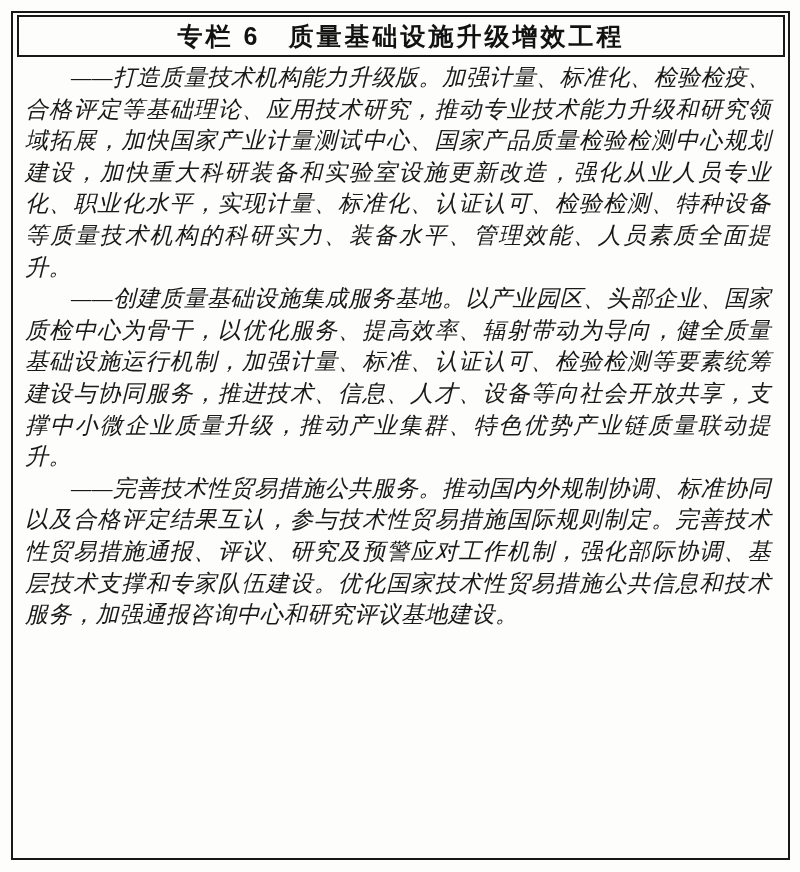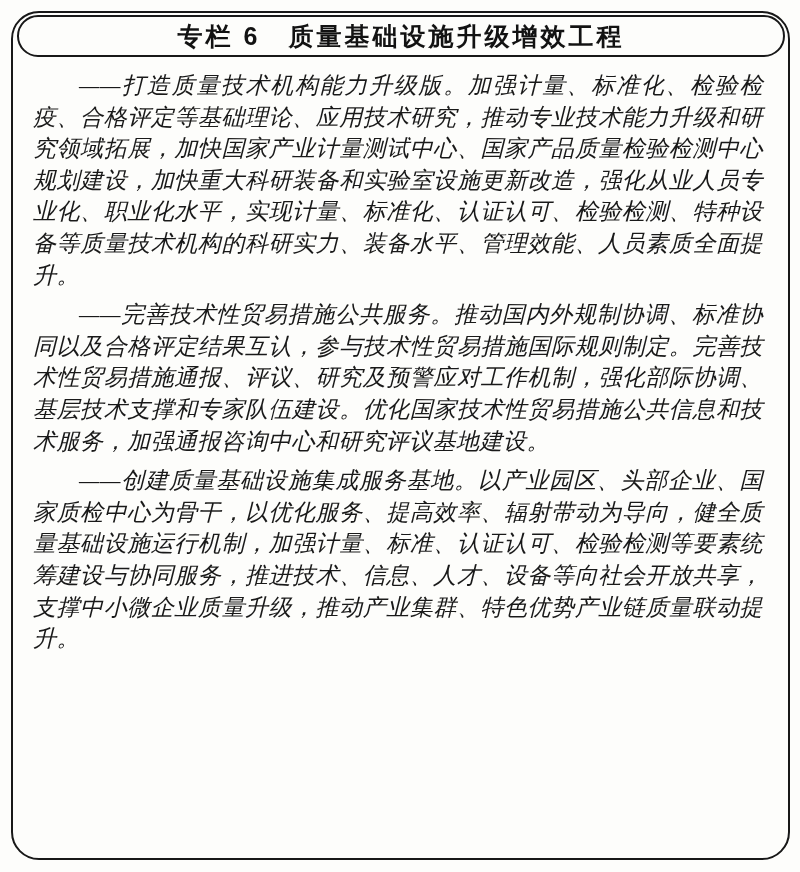--- a/index.html
+++ b/index.html
@@ -1,15 +1,15 @@
 <!DOCTYPE html>
 <html><head>
 <meta charset="utf-8">
 <style>
-  * { box-sizing: border-box; border-radius: 28px; }
+  * { box-sizing: border-box; }
   html, body { margin: 0; padding: 0; }
   body {
     width: 800px;
     height: 872px;
     background: #fdfdfb;
     font-family: "Liberation Serif", "DejaVu Serif", serif;
     overflow: hidden;
   }
   .page {
     position: relative;
@@ -38,38 +38,38 @@
     font-weight: bold;
     font-size: 25px;
     color: #121212;
     letter-spacing: 3px;
     white-space: nowrap;
   }
   .panel-body {
     padding: 5px 17px 0 12px;
   }
   .panel-body p {
-    margin: 8px;
+    margin: 0;
     text-indent: 2em;
     font-size: 23px;
     line-height: 31.6px;
     color: #191919;
     text-align: justify;
     font-style: italic;
     letter-spacing: 0.5px;
     font-family: "Liberation Serif", "DejaVu Serif", serif;
   }
 </style>
 </head>
 <body>
 
 <div class="page">
   <div class="panel">
     <div class="panel-titlebar">
       <span class="panel-title">专栏 6　质量基础设施升级增效工程</span>
     </div>
     <div class="panel-body">
       <p>——打造质量技术机构能力升级版。加强计量、标准化、检验检疫、合格评定等基础理论、应用技术研究，推动专业技术能力升级和研究领域拓展，加快国家产业计量测试中心、国家产品质量检验检测中心规划建设，加快重大科研装备和实验室设施更新改造，强化从业人员专业化、职业化水平，实现计量、标准化、认证认可、检验检测、特种设备等质量技术机构的科研实力、装备水平、管理效能、人员素质全面提升。</p>
+      <p>——创建质量基础设施集成服务基地。以产业园区、头部企业、国家质检中心为骨干，以优化服务、提高效率、辐射带动为导向，健全质量基础设施运行机制，加强计量、标准、认证认可、检验检测等要素统筹建设与协同服务，推进技术、信息、人才、设备等向社会开放共享，支撑中小微企业质量升级，推动产业集群、特色优势产业链质量联动提升。</p>
       <p>——完善技术性贸易措施公共服务。推动国内外规制协调、标准协同以及合格评定结果互认，参与技术性贸易措施国际规则制定。完善技术性贸易措施通报、评议、研究及预警应对工作机制，强化部际协调、基层技术支撑和专家队伍建设。优化国家技术性贸易措施公共信息和技术服务，加强通报咨询中心和研究评议基地建设。</p>
-      <p>——创建质量基础设施集成服务基地。以产业园区、头部企业、国家质检中心为骨干，以优化服务、提高效率、辐射带动为导向，健全质量基础设施运行机制，加强计量、标准、认证认可、检验检测等要素统筹建设与协同服务，推进技术、信息、人才、设备等向社会开放共享，支撑中小微企业质量升级，推动产业集群、特色优势产业链质量联动提升。</p>
     </div>
   </div>
 </div>
 
 </body></html>

